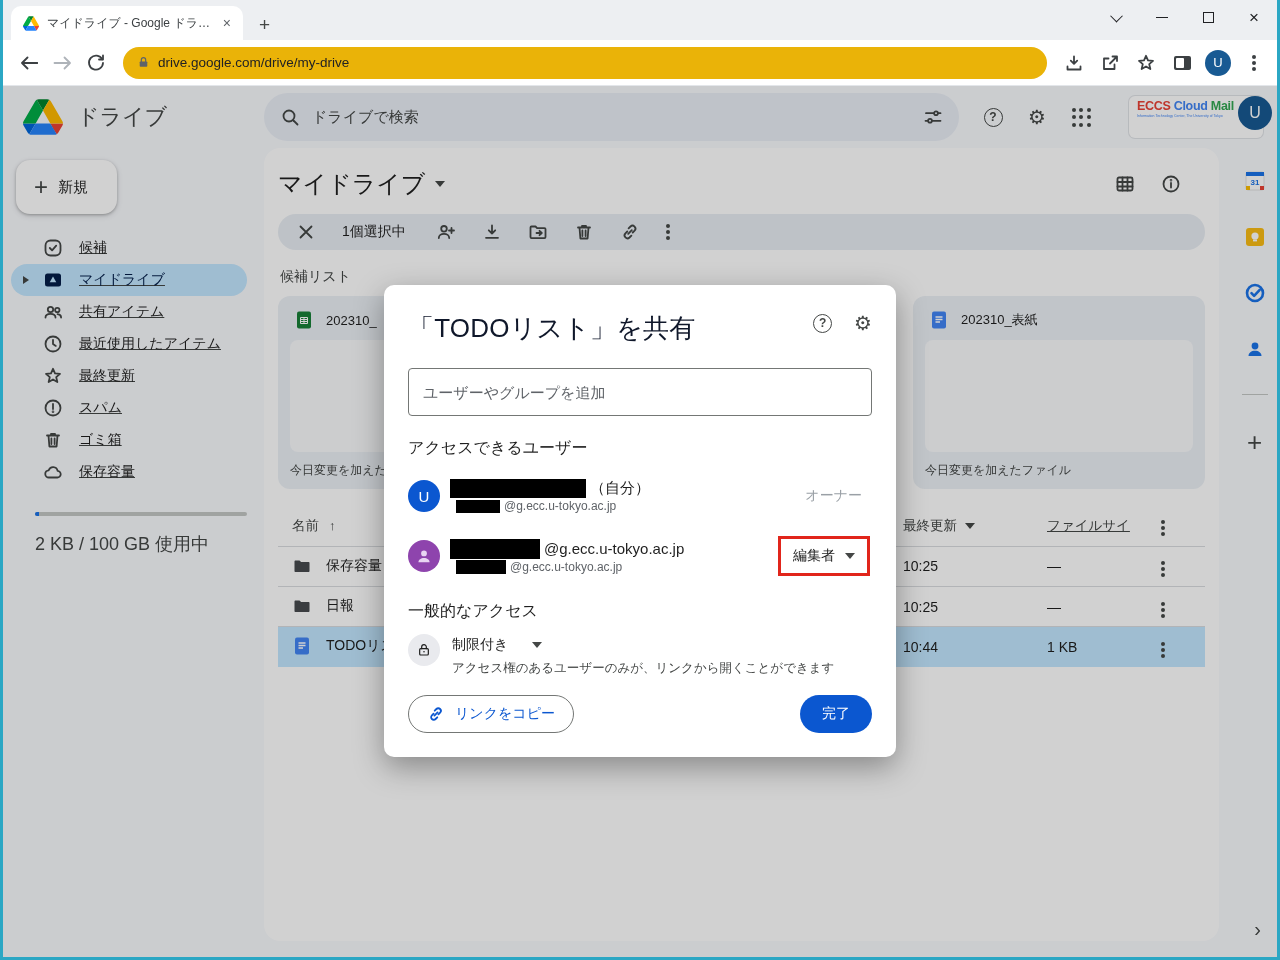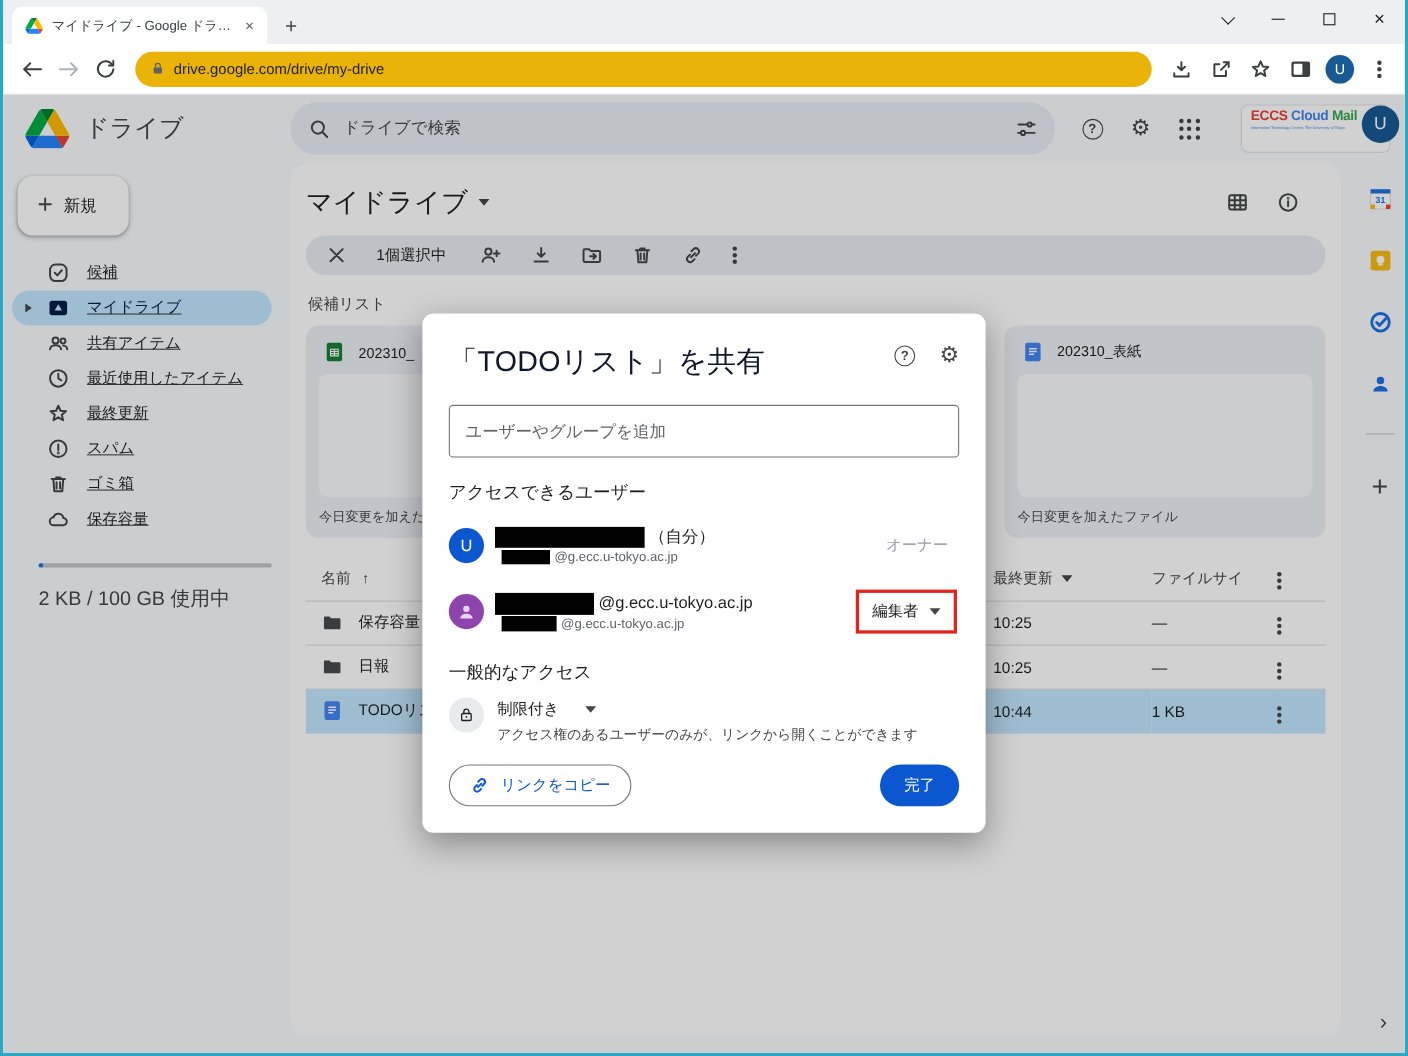--- a/index.html
+++ b/index.html
@@ -81,21 +81,21 @@
   .card-head { display:flex; align-items:center; gap:12px; height:28px; padding-left:4px; }
   .card-name { font-size:13px; color:#1f1f1f; }
   .card-preview { margin-top:6px; height:112px; background:#f9fafc; border-radius:8px; }
   .card-footer { margin-top:10px; font-size:12px; color:#444746; white-space:nowrap; overflow:hidden; }
 
   table.files { width:100%; border-collapse:collapse; margin-top:14px; }
   .files th, .files td { height:40px; font-weight:400; text-align:left; font-size:14px; color:#1f1f1f; border-bottom:1px solid #dadce0; }
   .files thead th { color:#444746; font-size:13.5px; }
   .files .col-name { padding-left:14px; }
   .files .col-mod { width:144px; }
-  .files .col-size { width:114px; }
+  .files .col-size { width:114px;text-decoration:underline; }
   .files .col-menu { width:44px; }
   .files td.col-name { display:flex; align-items:center; gap:14px; height:40px; }
   .files tr.selected td { background:#c2e7ff; border-bottom-color:transparent; }
   .arrow-up { font-size:13px; color:#444746; margin-left:10px; }
 
   .right-rail { position:absolute; top:62px; right:0; width:45px; bottom:0; display:flex; flex-direction:column; align-items:center; gap:34px; padding-top:22px; }
   .rail-divider { width:26px; height:0; border-top:1px solid #c4c7c5; }
   .rail-plus { font-size:26px; color:#444746; line-height:1; }
   .rail-chevron { position:absolute; bottom:16px; right:16px; font-size:20px; color:#444746; }
 

